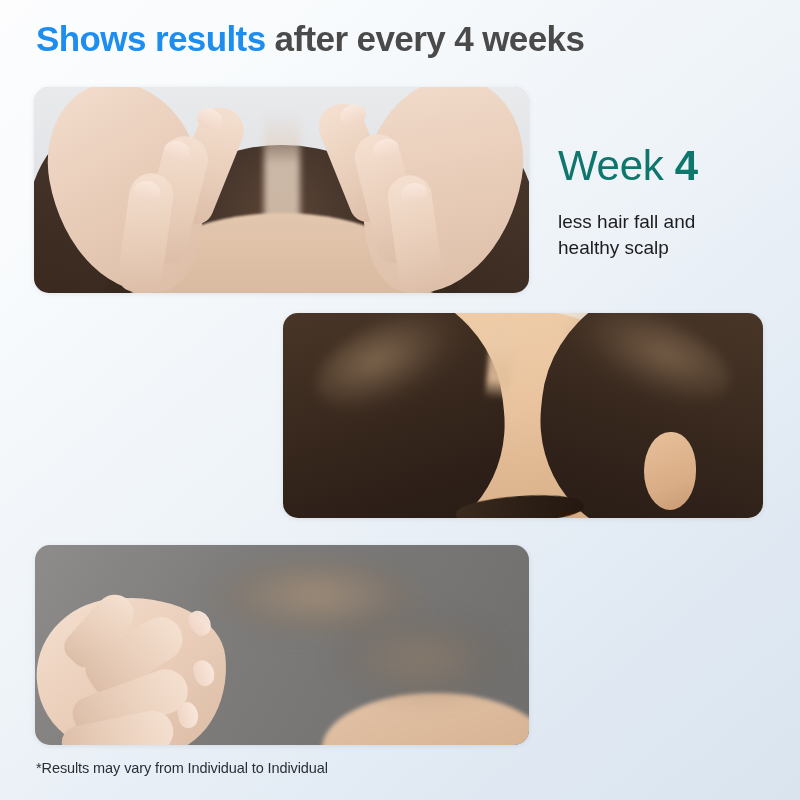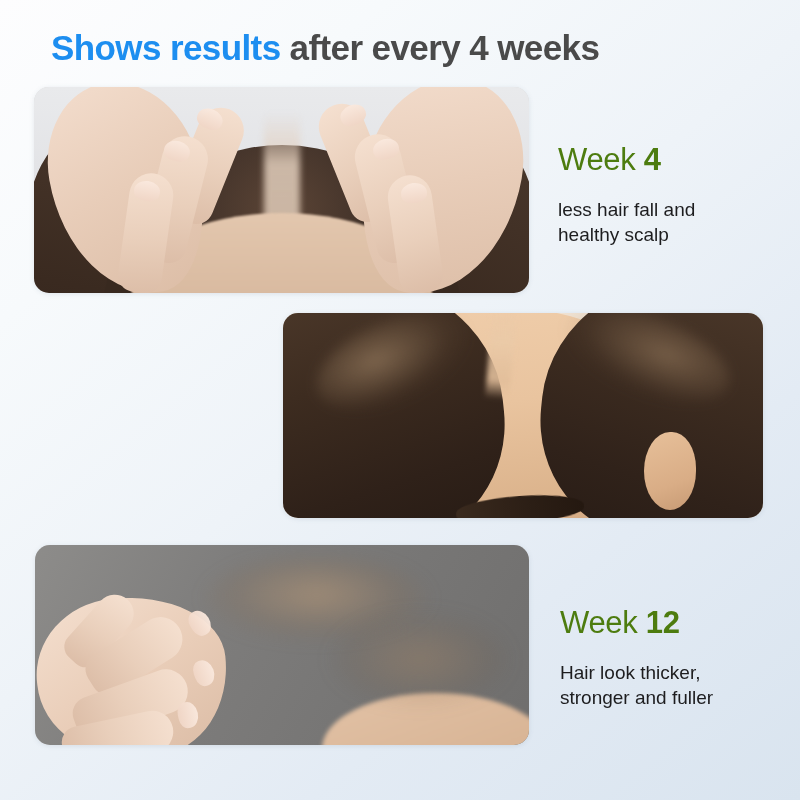--- a/index.html
+++ b/index.html
@@ -25,27 +25,26 @@
 
   .page {
     position: absolute;
     inset: 0;
   }
 
   
   .headline {
     position: absolute;
     left: 36px;
-    top: 29px;
+    top: 20px;
     font-size: 35px;
     font-weight: 700;
     letter-spacing: -0.6px;
     white-space: nowrap;
     line-height: 1.1;
-    margin-left: 15px;
   }
   .headline .accent { color: #1d8ef0; }
   .headline .rest   { color: #4a4a4a; }
 
   
   .card {
     position: absolute;
     border-radius: 15px;
     overflow: hidden;
     background: #d9d9d9;
@@ -260,23 +259,23 @@
     right: -4%; bottom: -30%;
     width: 46%; height: 56%;
     border-radius: 50% 50% 40% 40%;
     background: linear-gradient(160deg,#e2c2a6 0%,#d3ad8c 100%);
     filter: blur(2px);
   }
 
   
   .caption { position: absolute; }
   .caption .week {
-    font-size: 31px;
+    font-size: 42px;
     font-weight: 400;
-    color: #4d7c0f;
+    color: #0f766e;
     letter-spacing: -0.3px;
     line-height: 1.15;
     white-space: nowrap;
   }
   .caption .week b { font-weight: 700; }
   .caption .desc {
     margin-top: 19px;
     font-size: 19px;
     font-weight: 400;
     color: #1d1d1f;
@@ -369,22 +368,16 @@
       <div class="finger p3-f4"></div>
       <div class="finger p3-f1"></div>
       <div class="finger p3-f2"></div>
       <div class="finger p3-f3"></div>
       <div class="nail p3-n1"></div>
       <div class="nail p3-n2"></div>
       <div class="nail p3-n3"></div>
     </div>
   </div>
 
-  <div class="caption cap-3">
-    <div class="week">
-      <span>Week </span><b>12</b>
-    </div>
-    <div class="desc">Hair look thicker,
-stronger and fuller</div>
-  </div>
-
+
+  <div class="disclaimer">*Results may vary from Individual to Individual</div>
 
 </div>
 
 </body></html>

